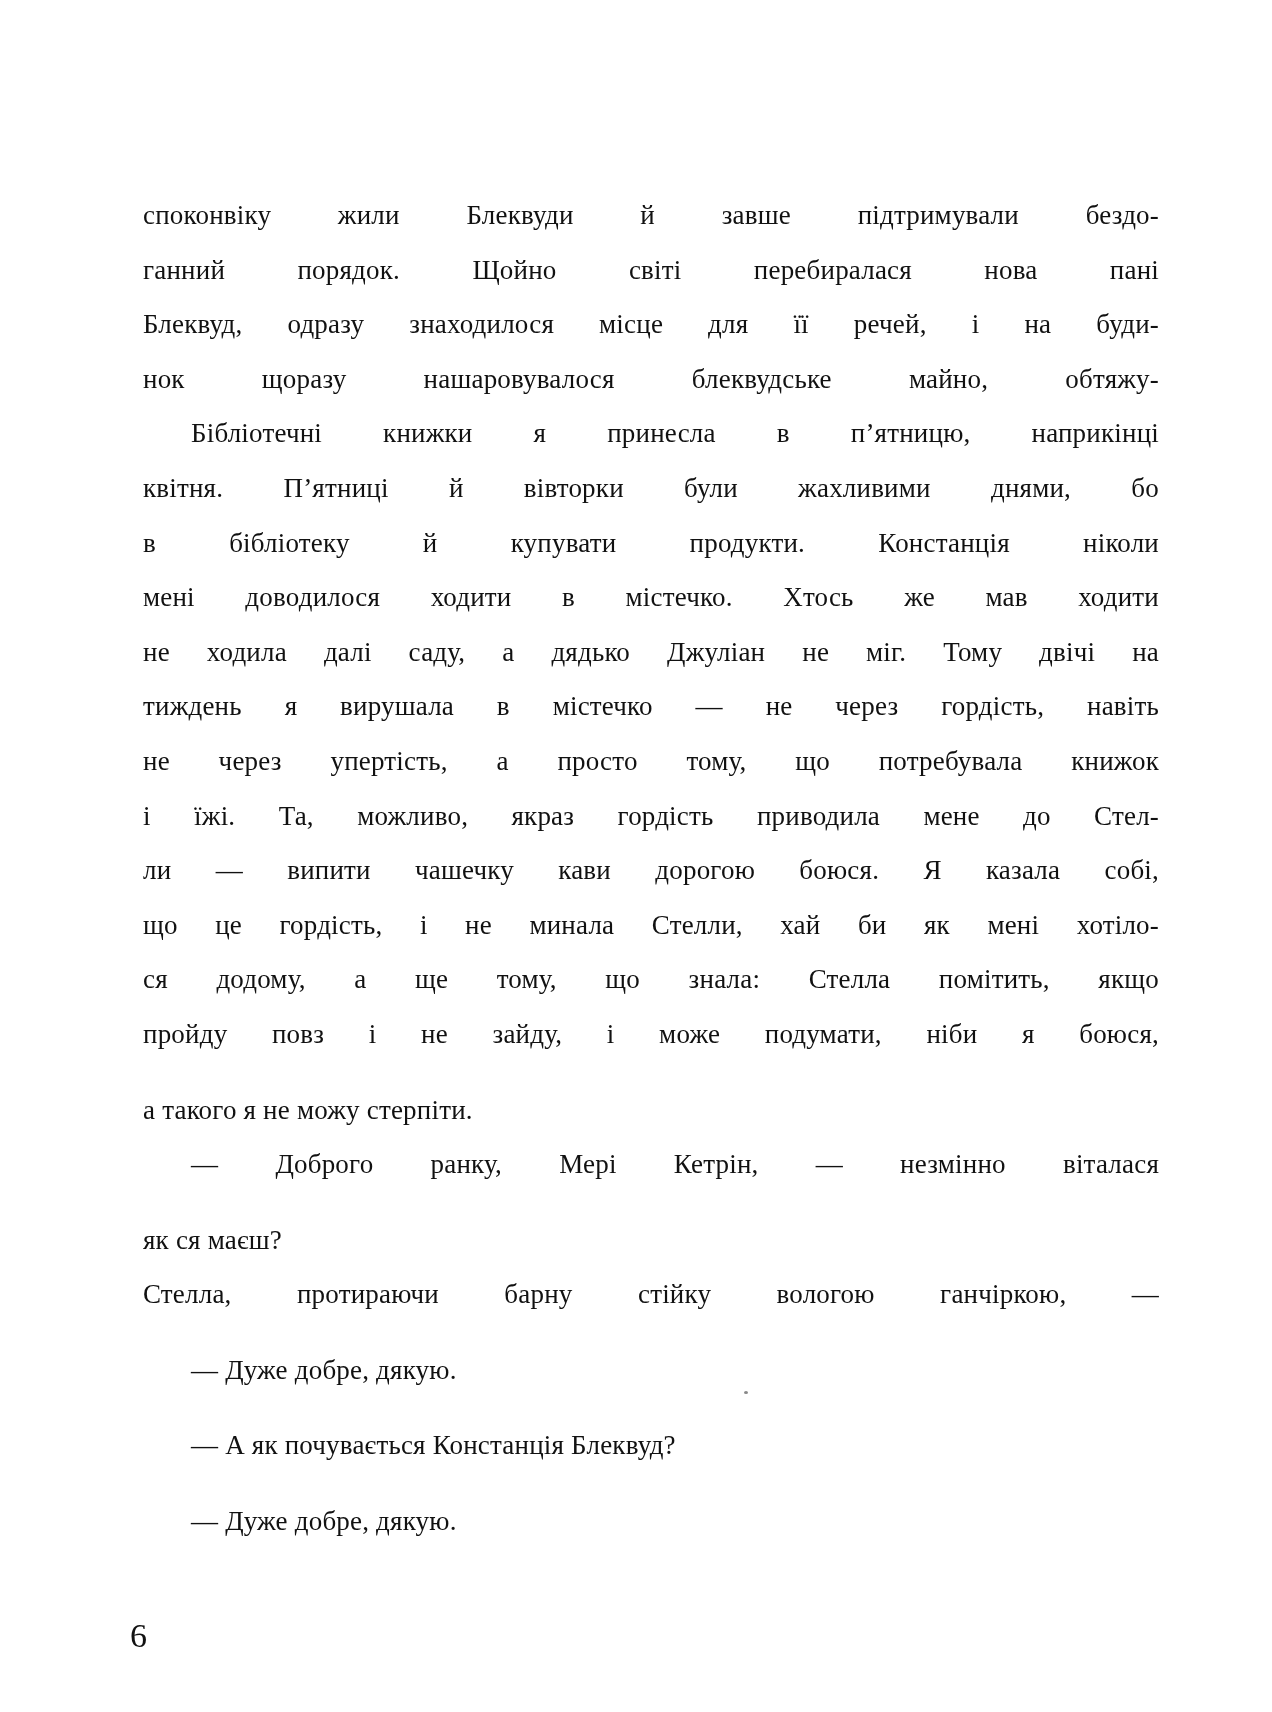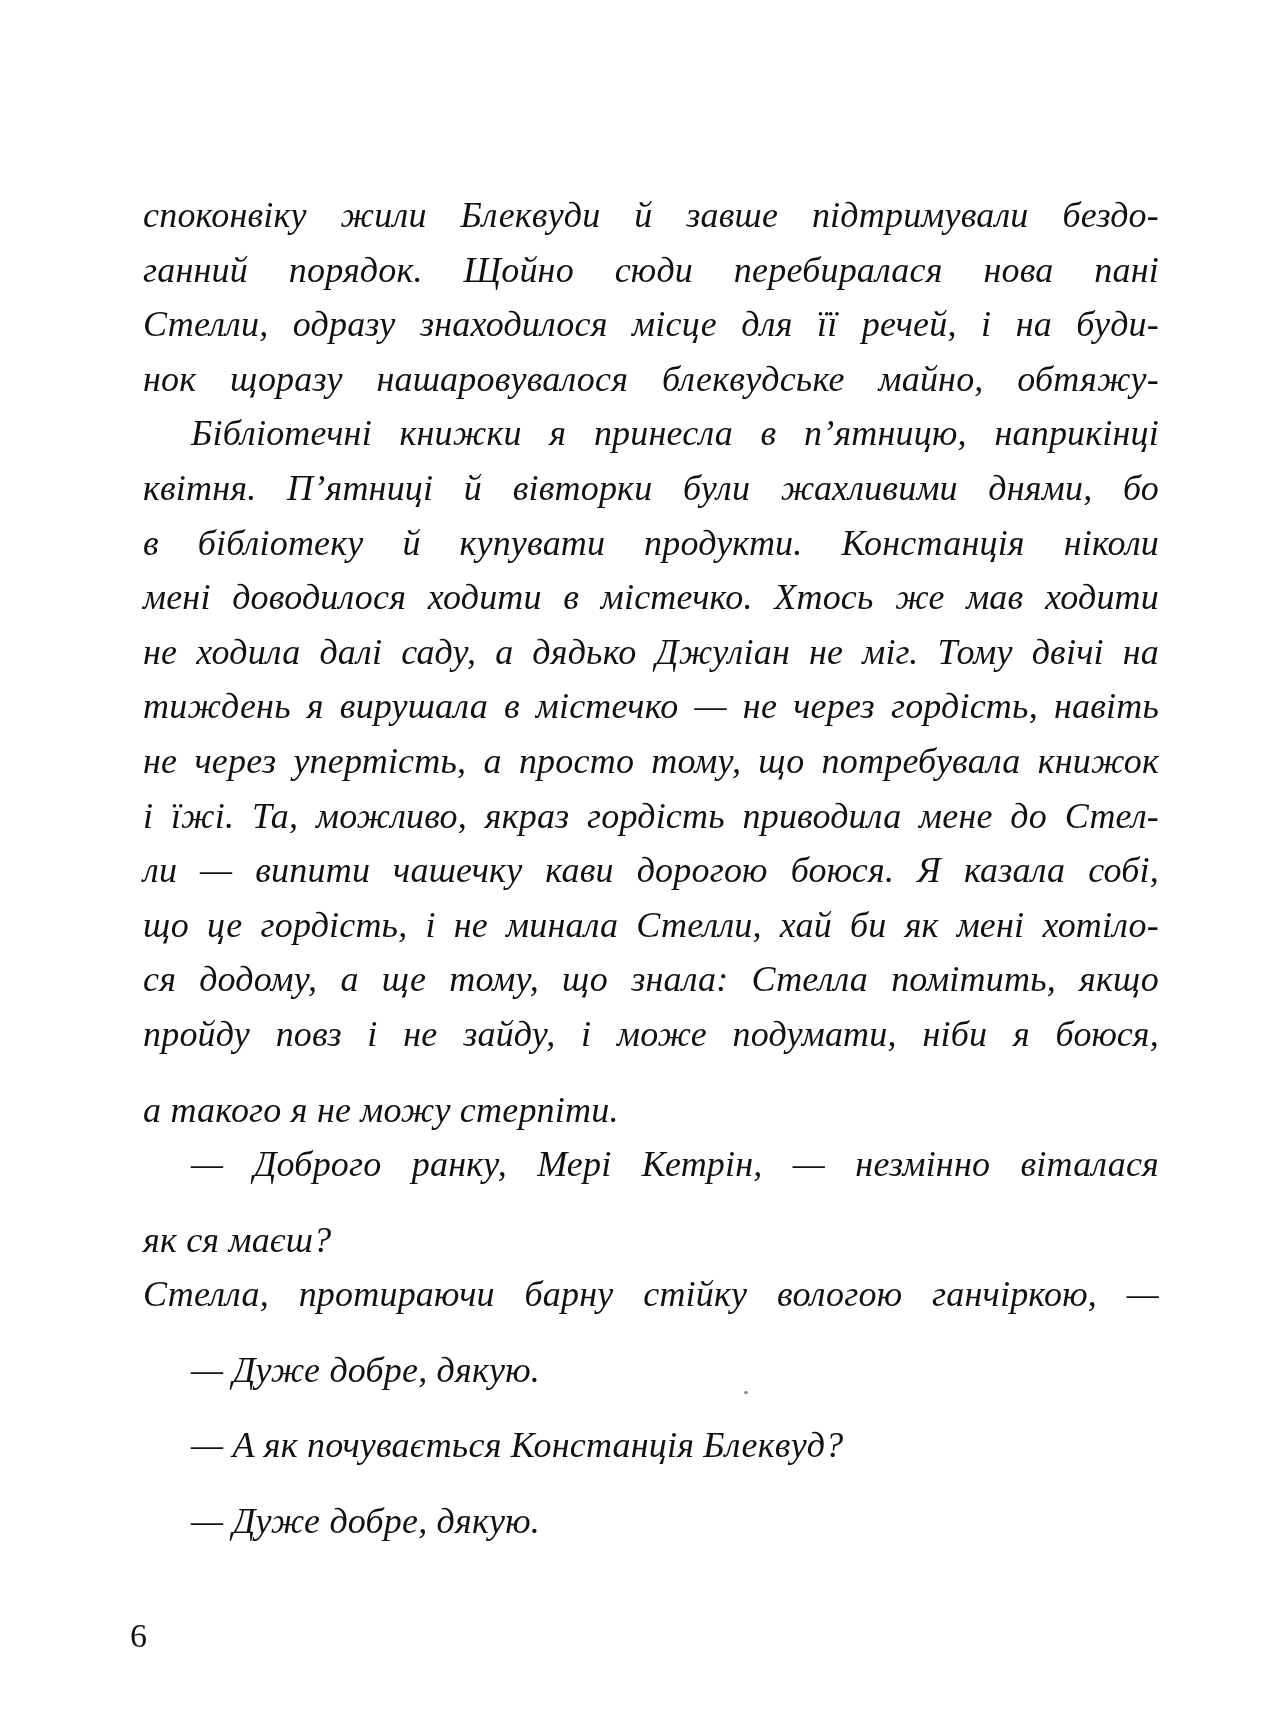--- a/index.html
+++ b/index.html
@@ -26,26 +26,25 @@
     .text-block {
       position: absolute;
       left: 143px;
       top: 188px;
       width: 1016px;
     }
     .line {
       display: block;
       height: 54.6px;
       line-height: 54.6px;
-      font-size: 36px;
+      font-size: 27px;
       white-space: nowrap;
       text-align: justify;
       text-align-last: justify;
       letter-spacing: 0.2px;
-      font-style: italic;
     }
     .line.last {
       text-align-last: left;
       margin-top: 21px;
     }
     .line.indent {
       padding-left: 48px;
     }
     .page-number {
       position: absolute;
@@ -61,22 +60,22 @@
       border-radius: 50%;
     }
   </style>
 </head>
 <body>
 
 <div class="page">
   <div class="text-block">
 
     <span class="line">споконвіку жили Блеквуди й завше підтримували бездо-</span>
-    <span class="line">ганний порядок. Щойно сюди перебиралася нова пані</span>
-    <span class="line">Стелли, одразу знаходилося місце для її речей, і на буди-</span>
+    <span class="line">ганний порядок. Щойно світі перебиралася нова пані</span>
+    <span class="line">Блеквуд, одразу знаходилося місце для її речей, і на буди-</span>
     <span class="line">нок щоразу нашаровувалося блеквудське майно, обтяжу-</span>
 
     <span class="line indent">Бібліотечні книжки я принесла в п’ятницю, наприкінці</span>
     <span class="line">квітня. П’ятниці й вівторки були жахливими днями, бо</span>
     <span class="line">в бібліотеку й купувати продукти. Констанція ніколи</span>
     <span class="line">мені доводилося ходити в містечко. Хтось же мав ходити</span>
     <span class="line">не ходила далі саду, а дядько Джуліан не міг. Тому двічі на</span>
     <span class="line">тиждень я вирушала в містечко — не через гордість, навіть</span>
     <span class="line">не через упертість, а просто тому, що потребувала книжок</span>
     <span class="line">і їжі. Та, можливо, якраз гордість приводила мене до Стел-</span>

